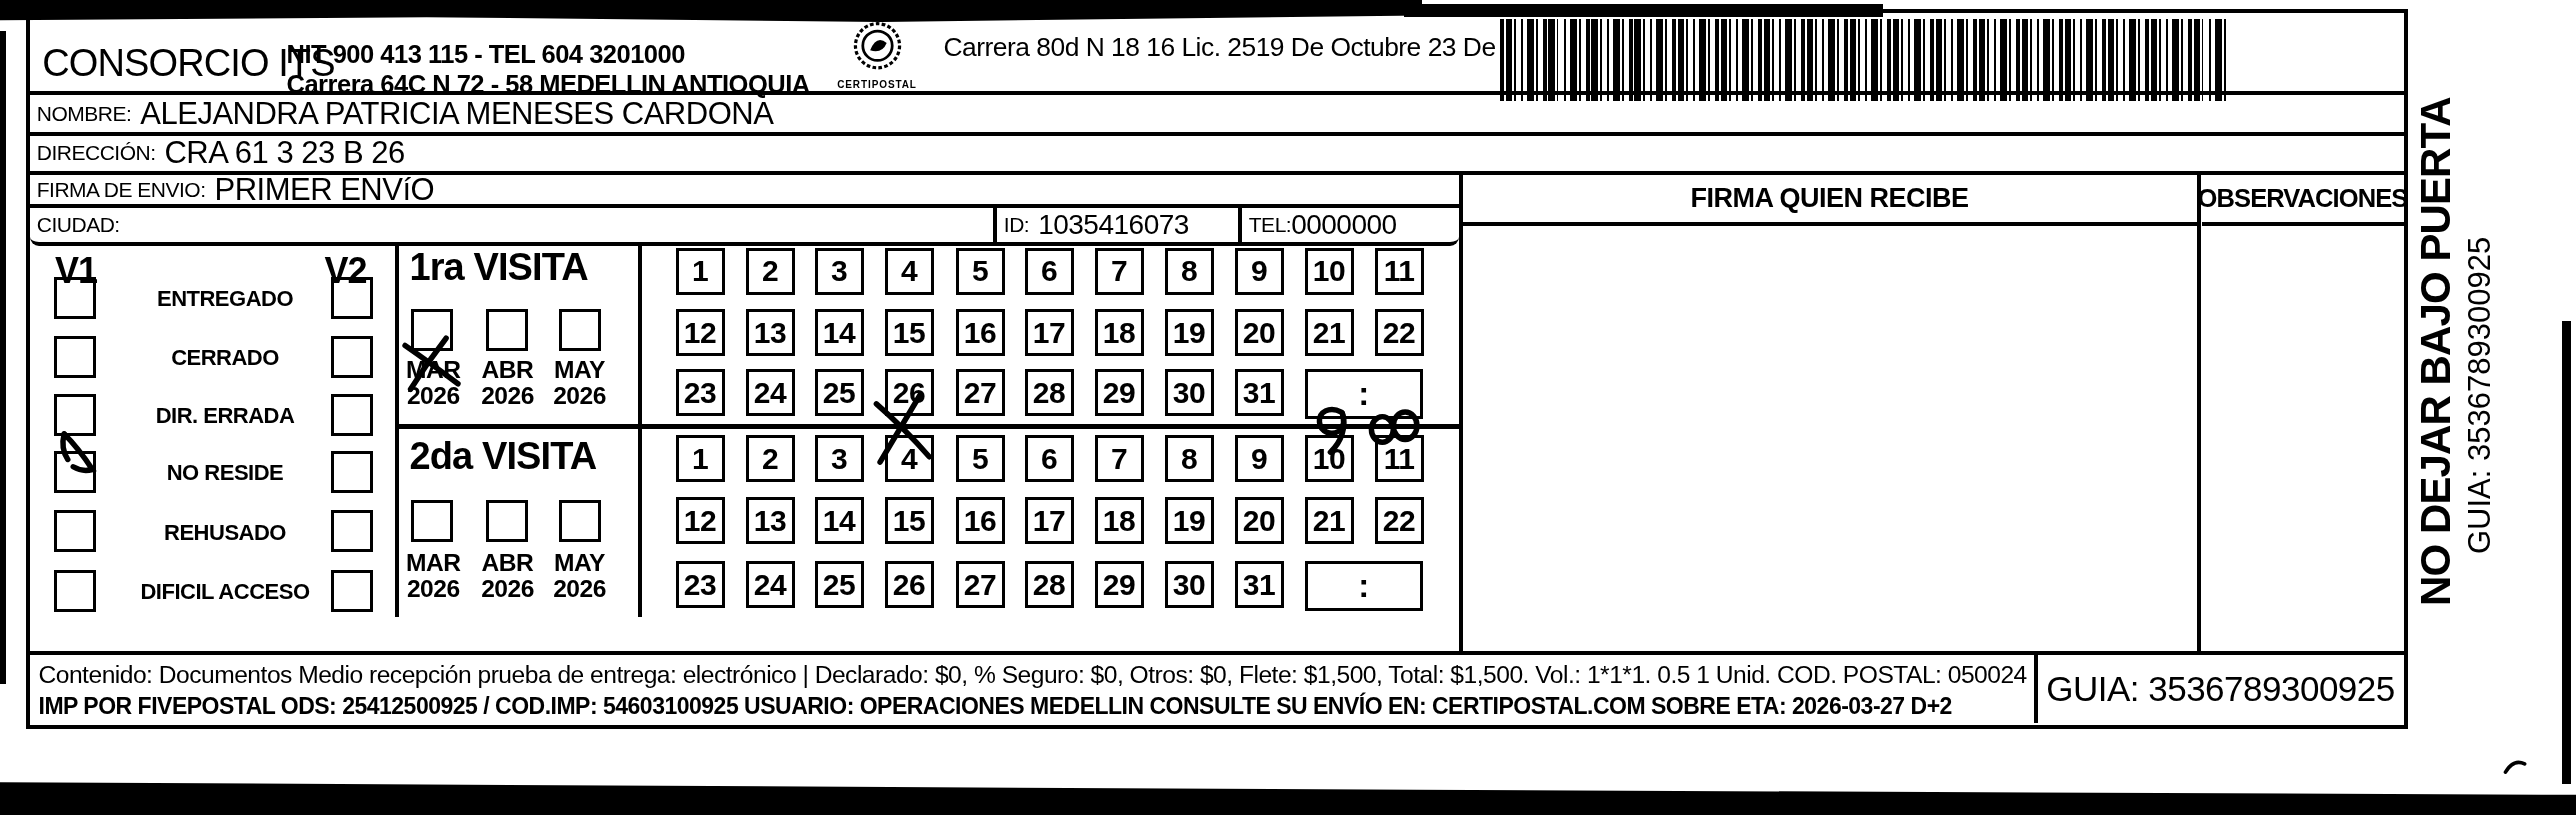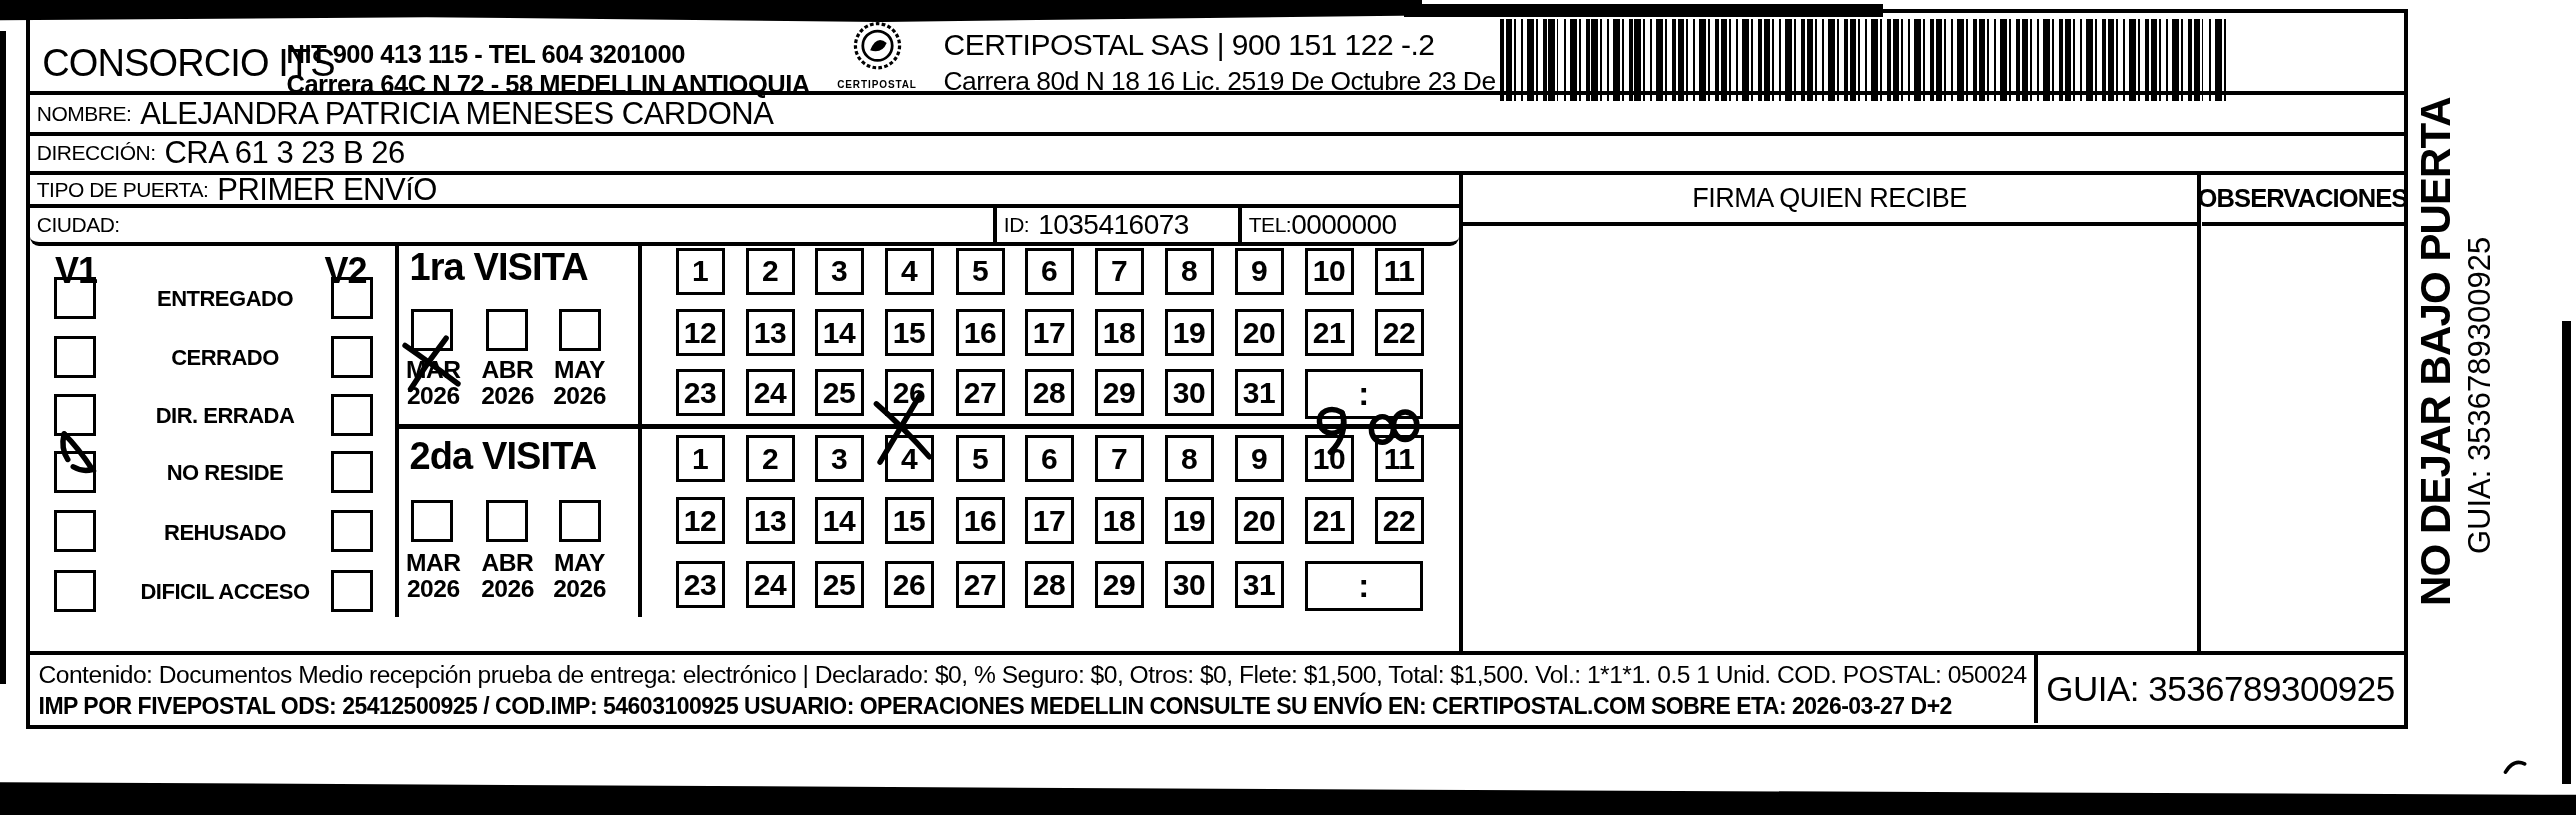--- a/index.html
+++ b/index.html
@@ -57,21 +57,21 @@
   .c-tel { flex:1; }
   .lbl { font-size:21px; font-weight:normal; margin-right:9px; white-space:nowrap; }
   .val { font-size:31px; white-space:nowrap; }
   .val-sm { font-size:28px; white-space:nowrap; }
   .pad { padding-left:7.3px; }
 
   
   .right-sec { flex:1; position:relative; }
   .firma-head { position:absolute; left:0; top:0; width:734px; height:51px;
     border-bottom:4.6px solid #000; display:flex; align-items:center; justify-content:center;
-    font-size:27px; font-weight:normal; }
+    font-size:27px; font-weight:bold; }
   .obs-head { position:absolute; left:739px; top:0; right:0; height:51px;
     border-bottom:4.6px solid #000; display:flex; align-items:center; justify-content:center;
     font-size:25.5px; font-weight:bold; letter-spacing:-0.9px; }
   .obs-div { position:absolute; left:734px; top:0; bottom:0; width:4.6px; background:#000; }
 
   
   .visits { position:relative; width:100%; height:371px; }
   .v1v2 { position:absolute; left:0; top:0; width:369px; height:100%; border-right:4.6px solid #000; }
   .vcol { position:absolute; left:369px; top:0; width:243px; height:100%; border-right:4.6px solid #000; }
   .visit-divider { position:absolute; left:369px; top:178px; width:1064px; height:4.6px; background:#000; }
@@ -120,38 +120,37 @@
     <div class="abs logo-wrap">
       <svg width="57" height="57" viewBox="0 0 62 62">
         <circle cx="31" cy="28" r="24" fill="none" stroke="#000" stroke-width="3.5" stroke-dasharray="4 2.5"></circle>
         <circle cx="31" cy="28" r="16" fill="none" stroke="#000" stroke-width="3"></circle>
         <path d="M23,33 Q30,16 41,25 Q36,37 23,33 Z" fill="#000"></path>
       </svg>
       <div class="logo-caption">CERTIPOSTAL</div>
       <div class="logo-tagline"></div>
     </div>
     <div class="abs carrier-block">
-      <div class="carrier-l1">CERTIPOSTAL SAS | 900 151 122 -.2</div>
       <div class="carrier-l2">Carrera 80d N 18 16  Lic. 2519 De Octubre 23 De 2015</div>
     </div>
     <div class="abs barcode"></div>
 
     <div class="row row-nombre pad">
       <span class="lbl">NOMBRE:</span>
       <span class="val">ALEJANDRA PATRICIA MENESES CARDONA</span>
     </div>
     <div class="row row-direccion pad">
       <span class="lbl">DIRECCIÓN:</span>
       <span class="val">CRA 61 3 23 B  26</span>
     </div>
 
     <div class="middle">
       <div class="left-sec">
         <div class="lrow lrow-tipo pad">
-          <span class="lbl">TIPO DE PUERTA:</span>
+          <span class="lbl">FIRMA DE ENVIO:</span>
           <span class="val">PRIMER ENVíO</span>
         </div>
         <div class="lrow lrow-ciudad">
           <div class="cell cdiv c-ciudad">
             <span class="lbl">CIUDAD:</span>
           </div>
           <div class="cell cdiv c-id">
             <span class="lbl">ID:</span>
             <span class="val-sm">1035416073</span>
           </div>

